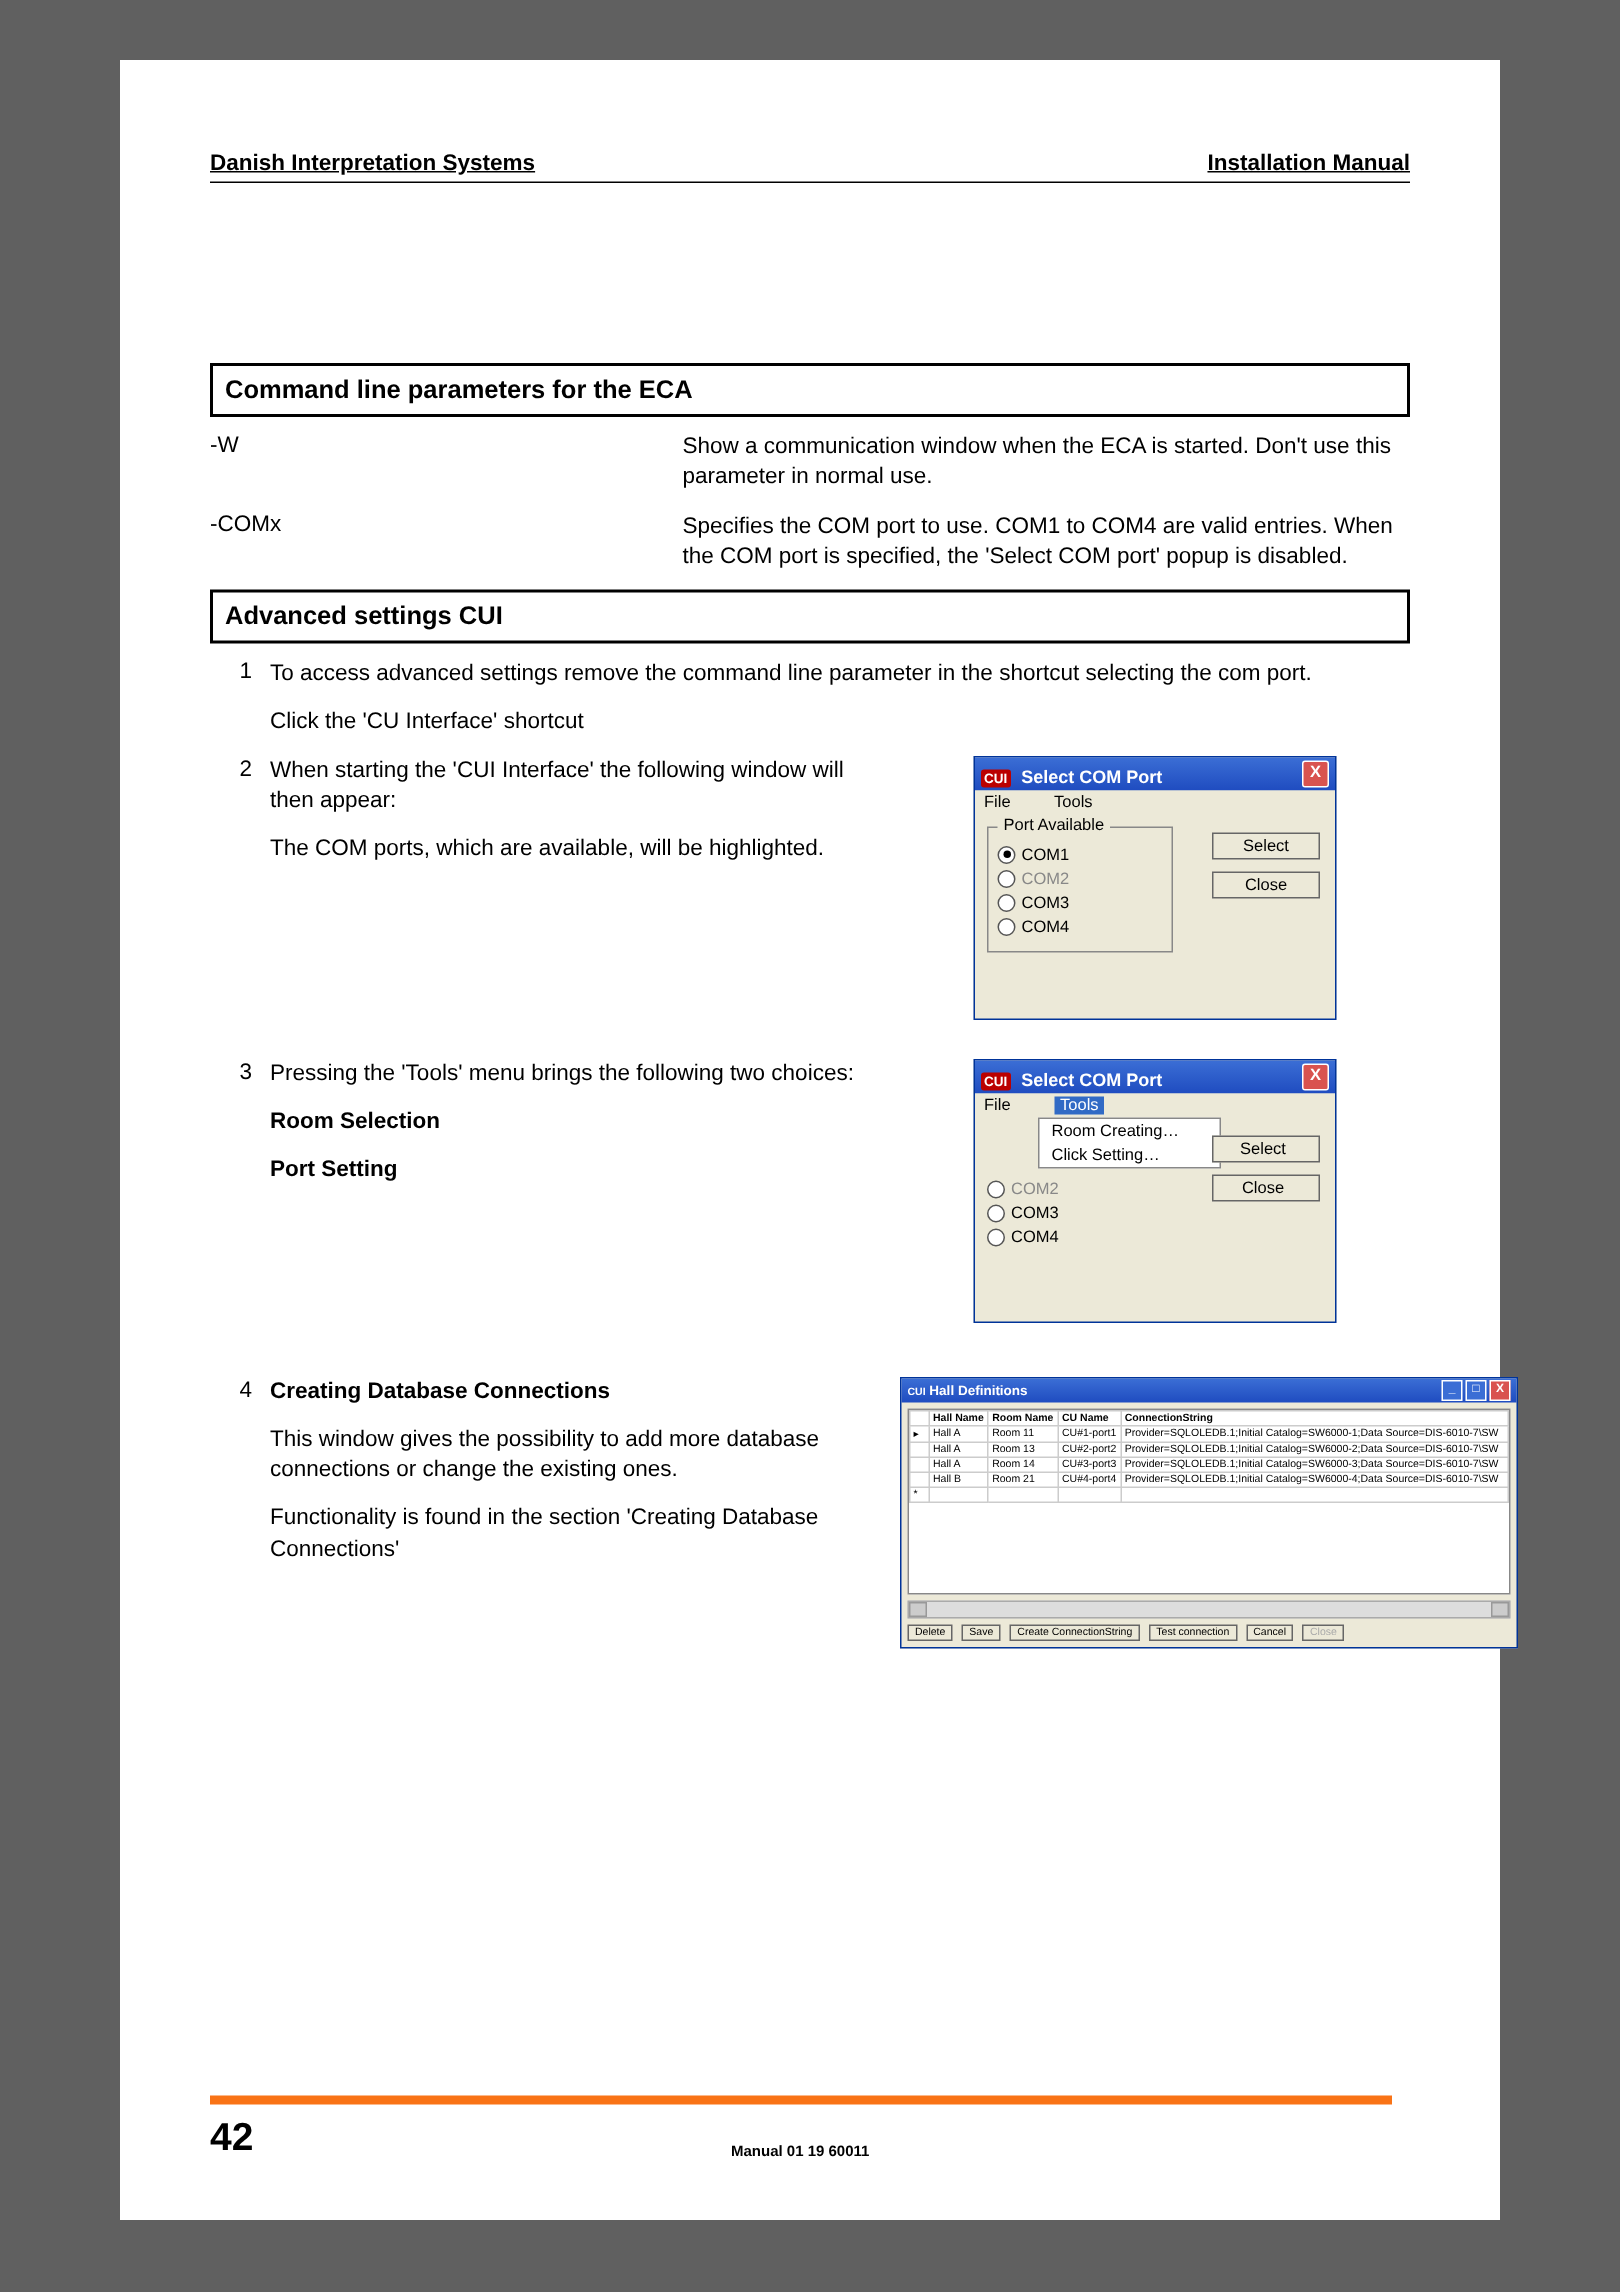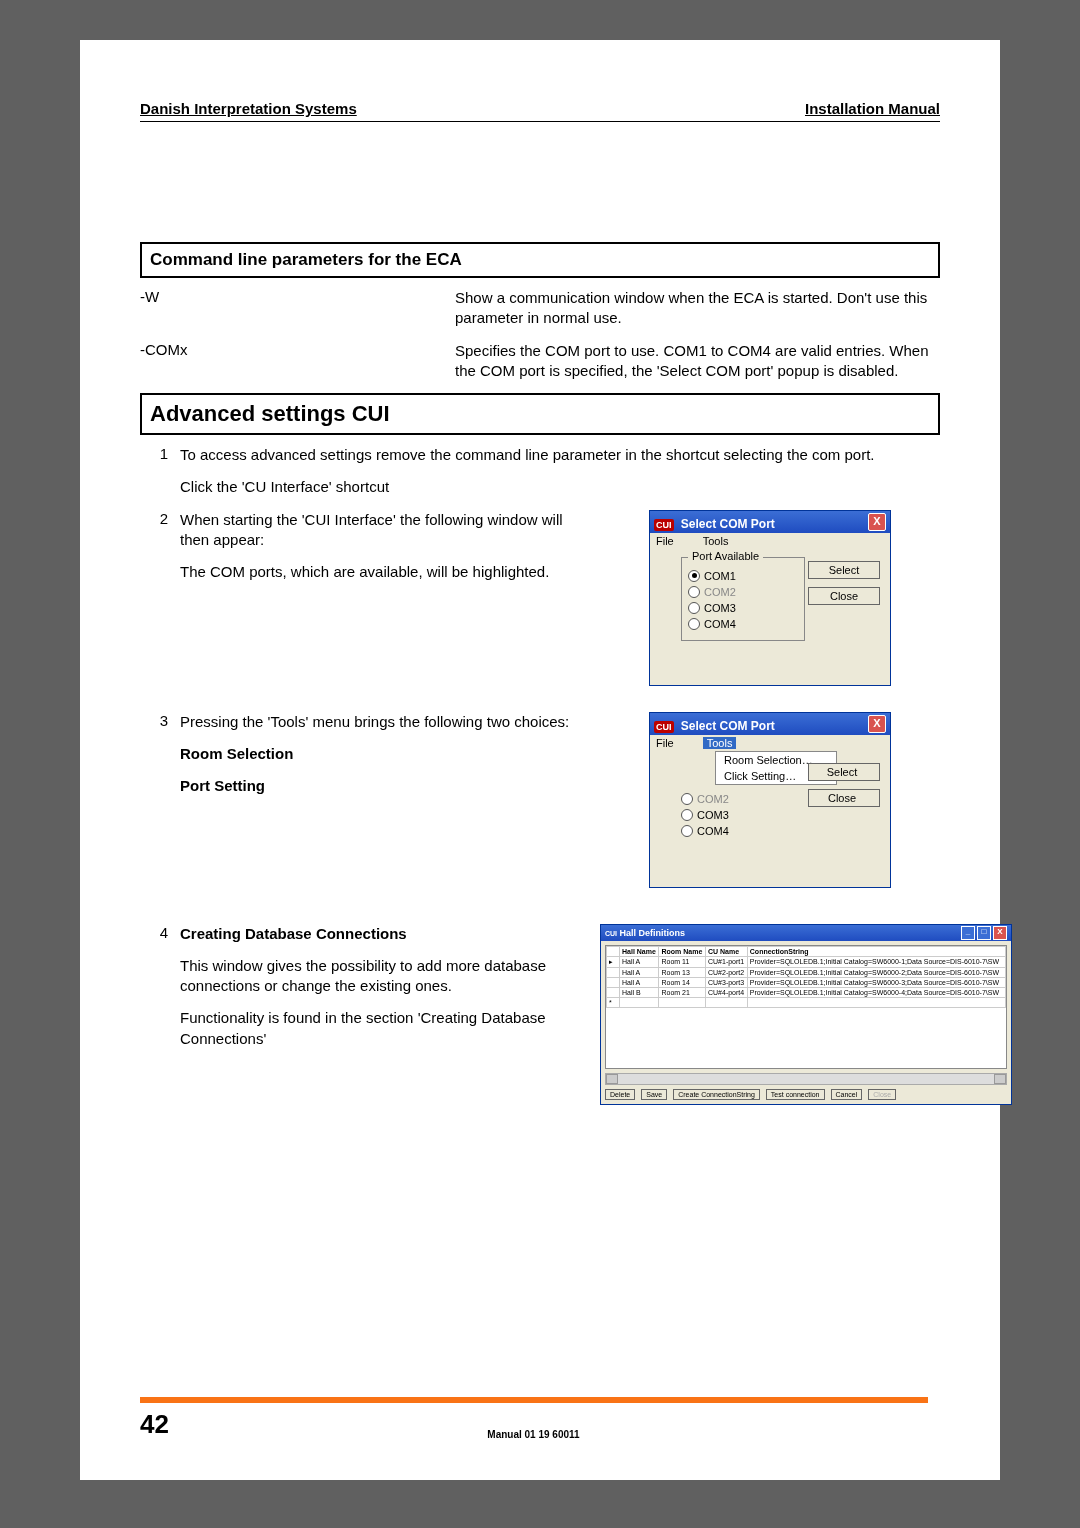--- a/index.html
+++ b/index.html
@@ -100,21 +100,20 @@
     font-size:11px;
     display:flex;
     gap:29px;
   }
   .dlg-menubar span { cursor:default; }
   .dlg-menubar span.sel { background:#316ac5; color:#fff; padding:0 4px; }
   .dlg-body {
     padding:8px;
     position:relative;
     min-height:120px;
-    margin-left:23px;
   }
   .groupbox {
     border:1px solid #888;
     width:110px;
     padding:8px 6px 6px 6px;
     font-size:11px;
     position:relative;
   }
   .groupbox .gb-title {
     position:absolute; top:-8px; left:6px; background:#ece9d8; padding:0 4px;
@@ -192,21 +191,21 @@
   <div class="section-title-box">Command line parameters for the ECA</div>
   <div class="param-row">
     <div class="param-key">-W</div>
     <div class="param-desc">Show a communication window when the ECA is started. Don't use this parameter in normal use.</div>
   </div>
   <div class="param-row">
     <div class="param-key">-COMx</div>
     <div class="param-desc">Specifies the COM port to use. COM1 to COM4 are valid entries. When the COM port is specified, the 'Select COM port' popup is disabled.</div>
   </div>
 
-  <div class="section-title-box" style="font-size:22px;">Advanced settings CUI</div>
+  <div class="section-title-box" style="font-size:17px;">Advanced settings CUI</div>
 
   <div class="steps-wrap">
     <div class="step-num-col">1</div>
     <div class="step-body left-col">
       <p>To access advanced settings remove the command line parameter in the shortcut selecting the com port.</p>
       <p>Click the 'CU Interface' shortcut</p>
     </div>
   </div>
 
   <div class="two-col">
@@ -276,21 +275,21 @@
             <span>Select COM Port</span>
           </span>
           <span class="dlg-close-btn">X</span>
         </div>
         <div class="dlg-menubar">
           <span>File</span>
           <span class="sel">Tools</span>
         </div>
         <div class="dlg-body">
           <div class="dropdown-menu">
-            <div>Room Selection…</div>
+            <div>Room Creating…</div>
             <div>Click Setting…</div>
           </div>
           <div class="groupbox" style="visibility:hidden;height:0;padding:0;border:none;"></div>
           <div style="margin-top:34px;">
             <div class="radio-row disabled">
                 <span class="radio-dot"></span>
                 <span>COM2</span>
               </div>
             <div class="radio-row">
                 <span class="radio-dot"></span>

